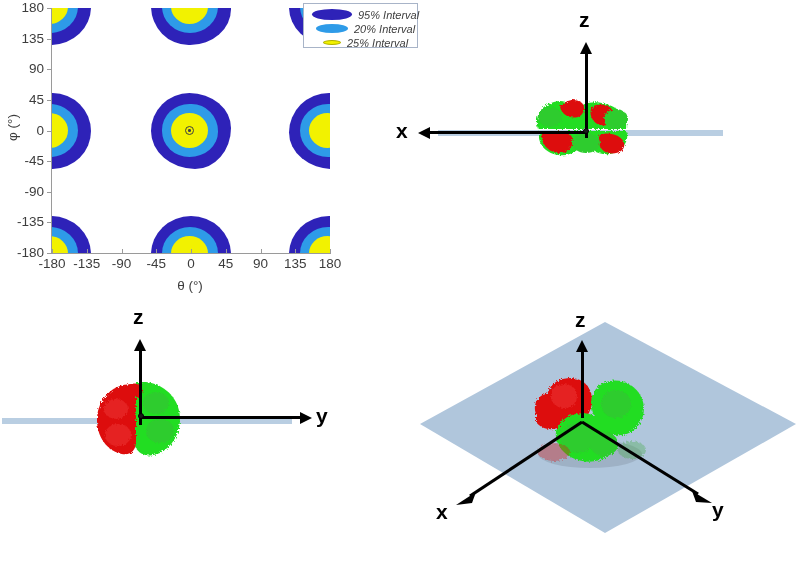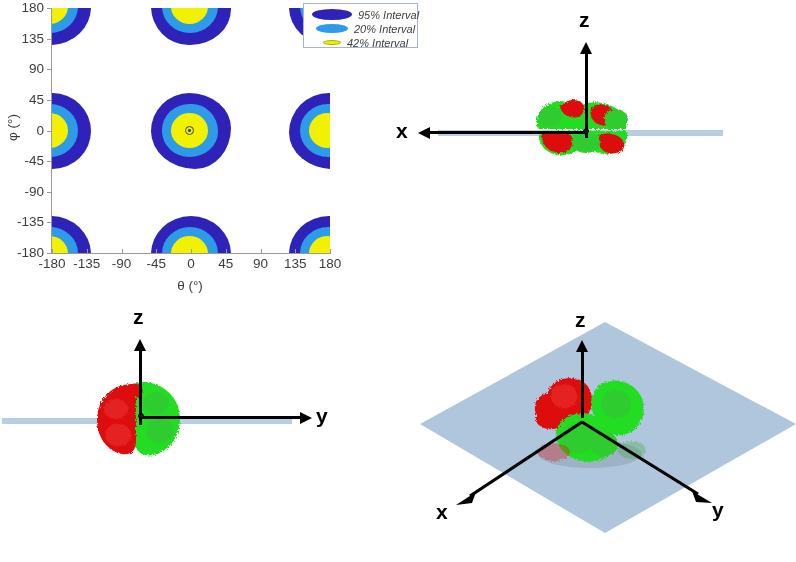--- a/index.html
+++ b/index.html
@@ -177,21 +177,21 @@
     <div class="legend-row">
       <div class="legend-swatch sw95"></div>
       <div class="legend-text">95% Interval</div>
     </div>
     <div class="legend-row">
       <div class="legend-swatch sw65"></div>
       <div class="legend-text">20% Interval</div>
     </div>
     <div class="legend-row">
       <div class="legend-swatch sw25"></div>
-      <div class="legend-text">42% Interval</div>
+      <div class="legend-text">25% Interval</div>
     </div>
   </div>
 </div>
 
 <div class="panel" id="panel-xz">
 
   <div class="plane-bar" style="left:48px;top:130px;width:285px;height:6px;"></div>
 
   <div class="mol" style="left:130px;top:85px;">
     <svg width="130" height="80" viewBox="0 0 130 80">

